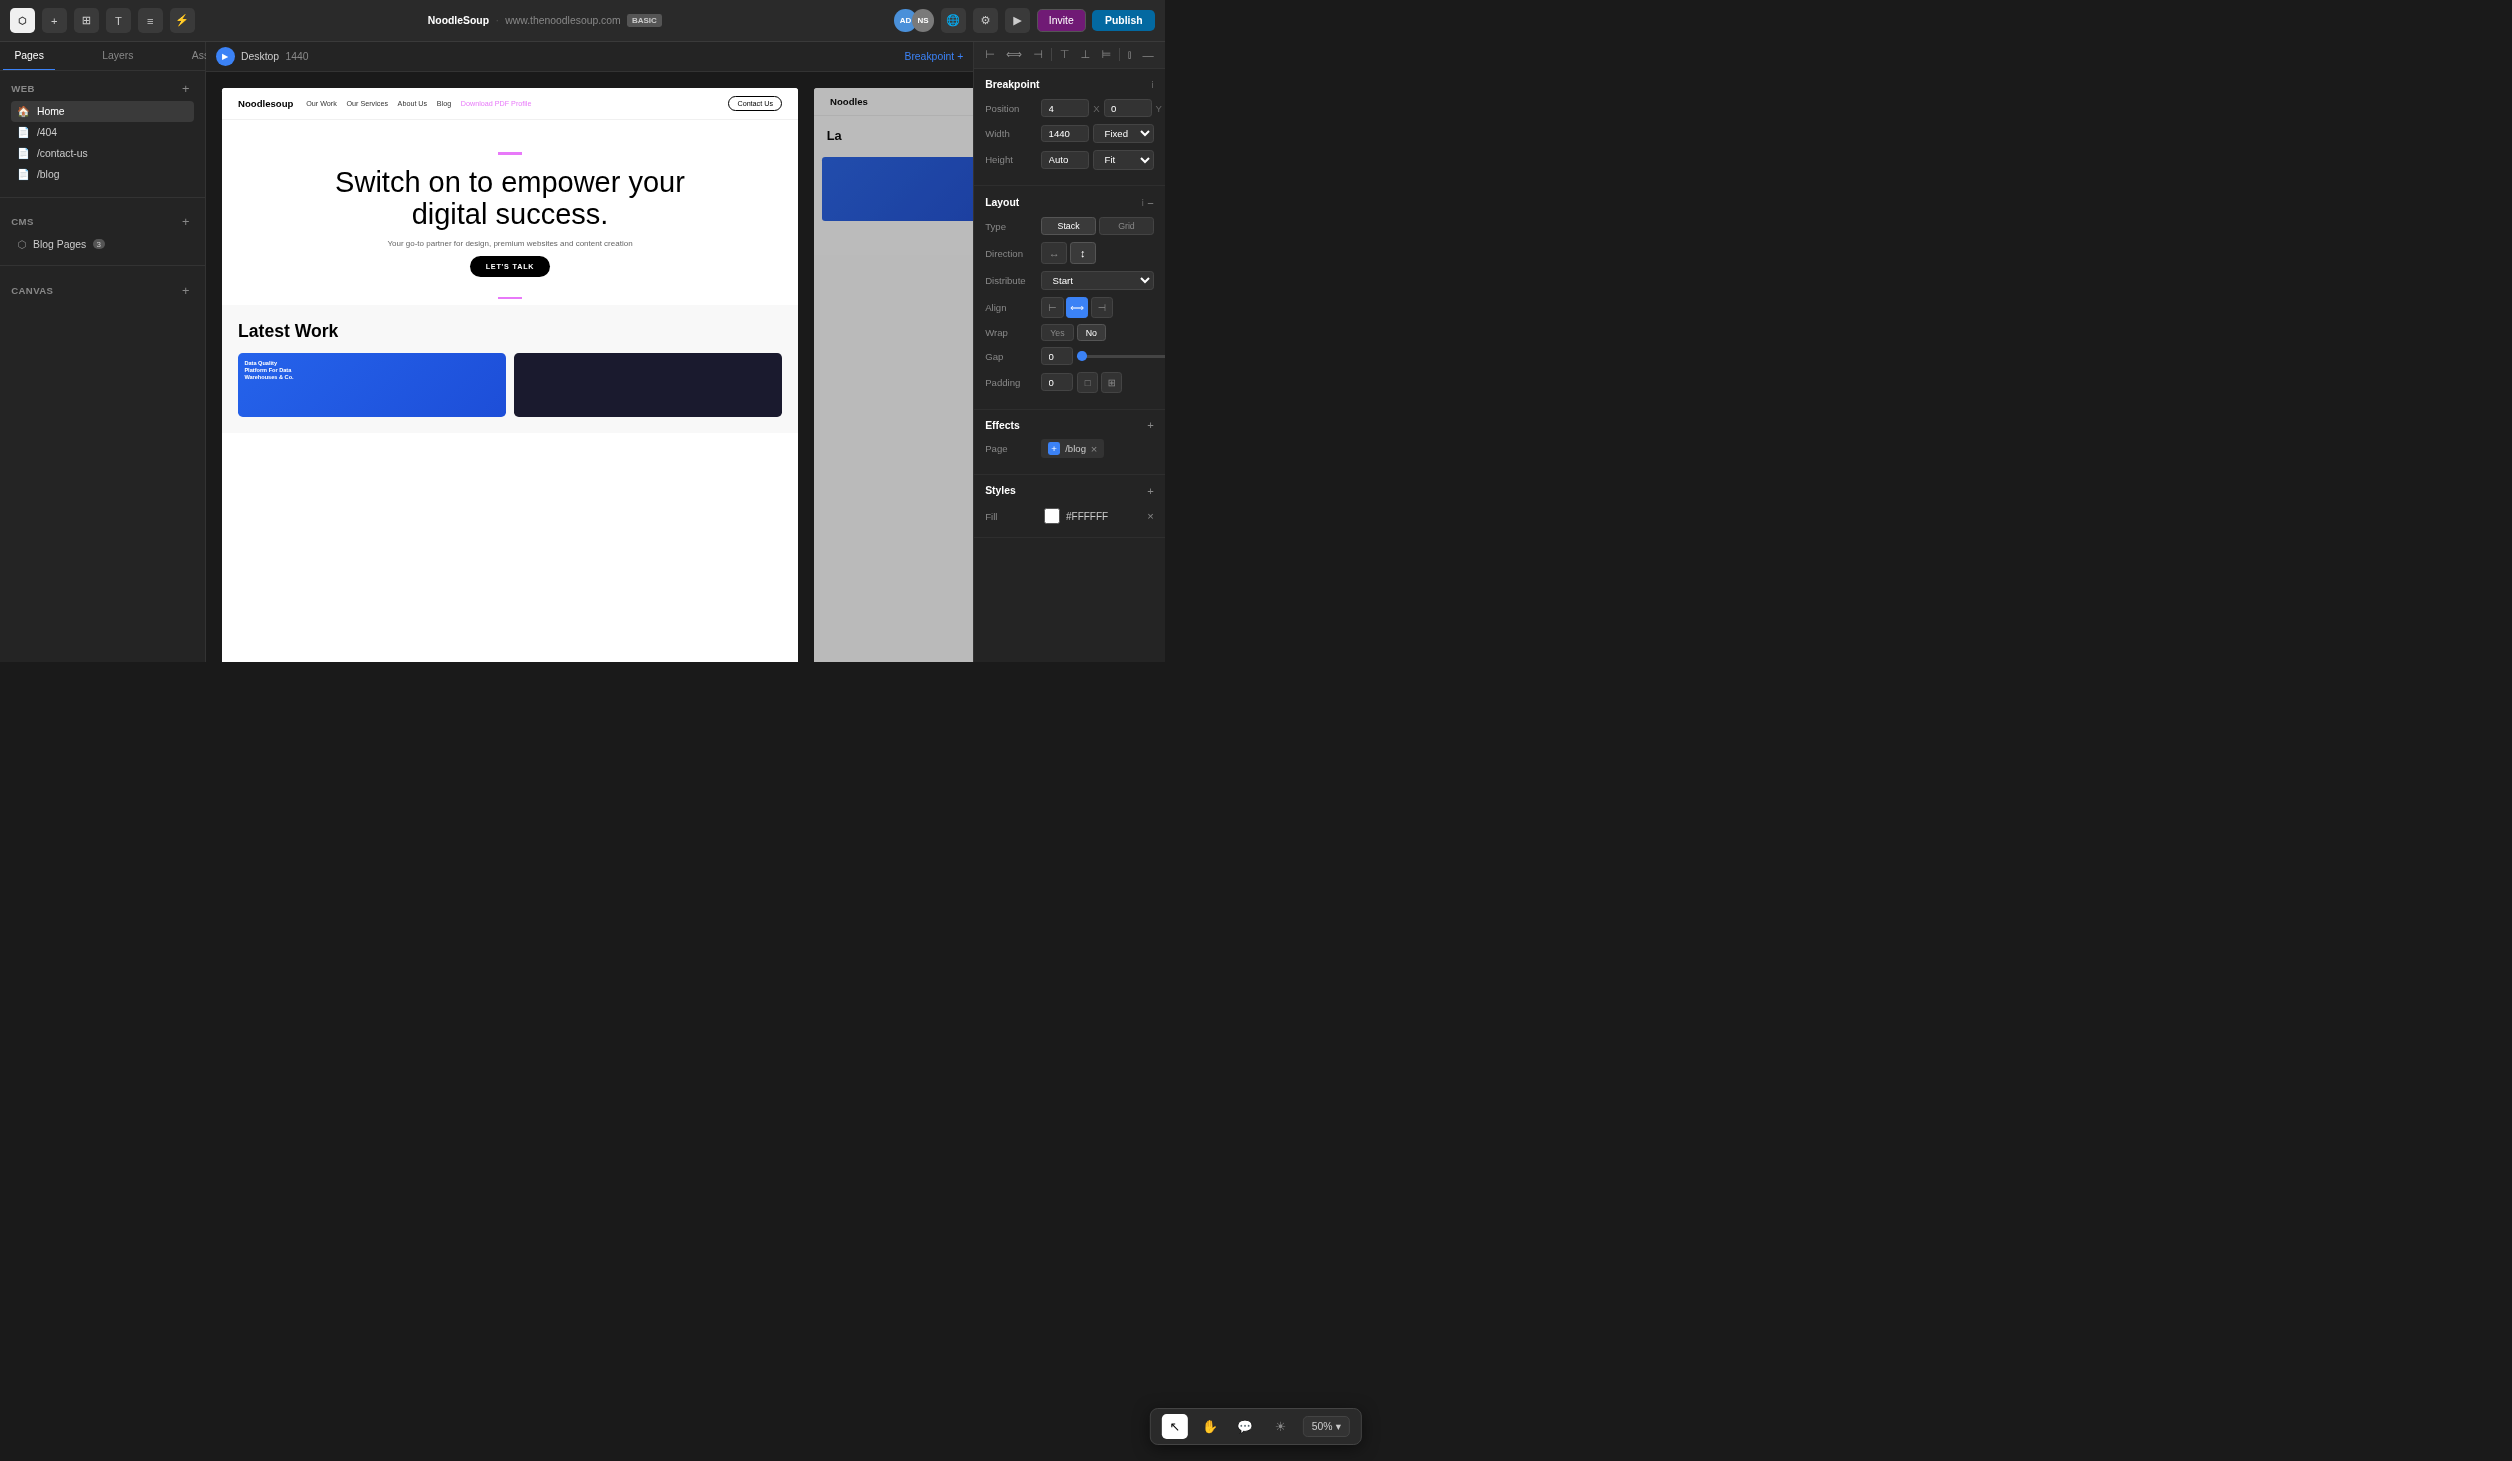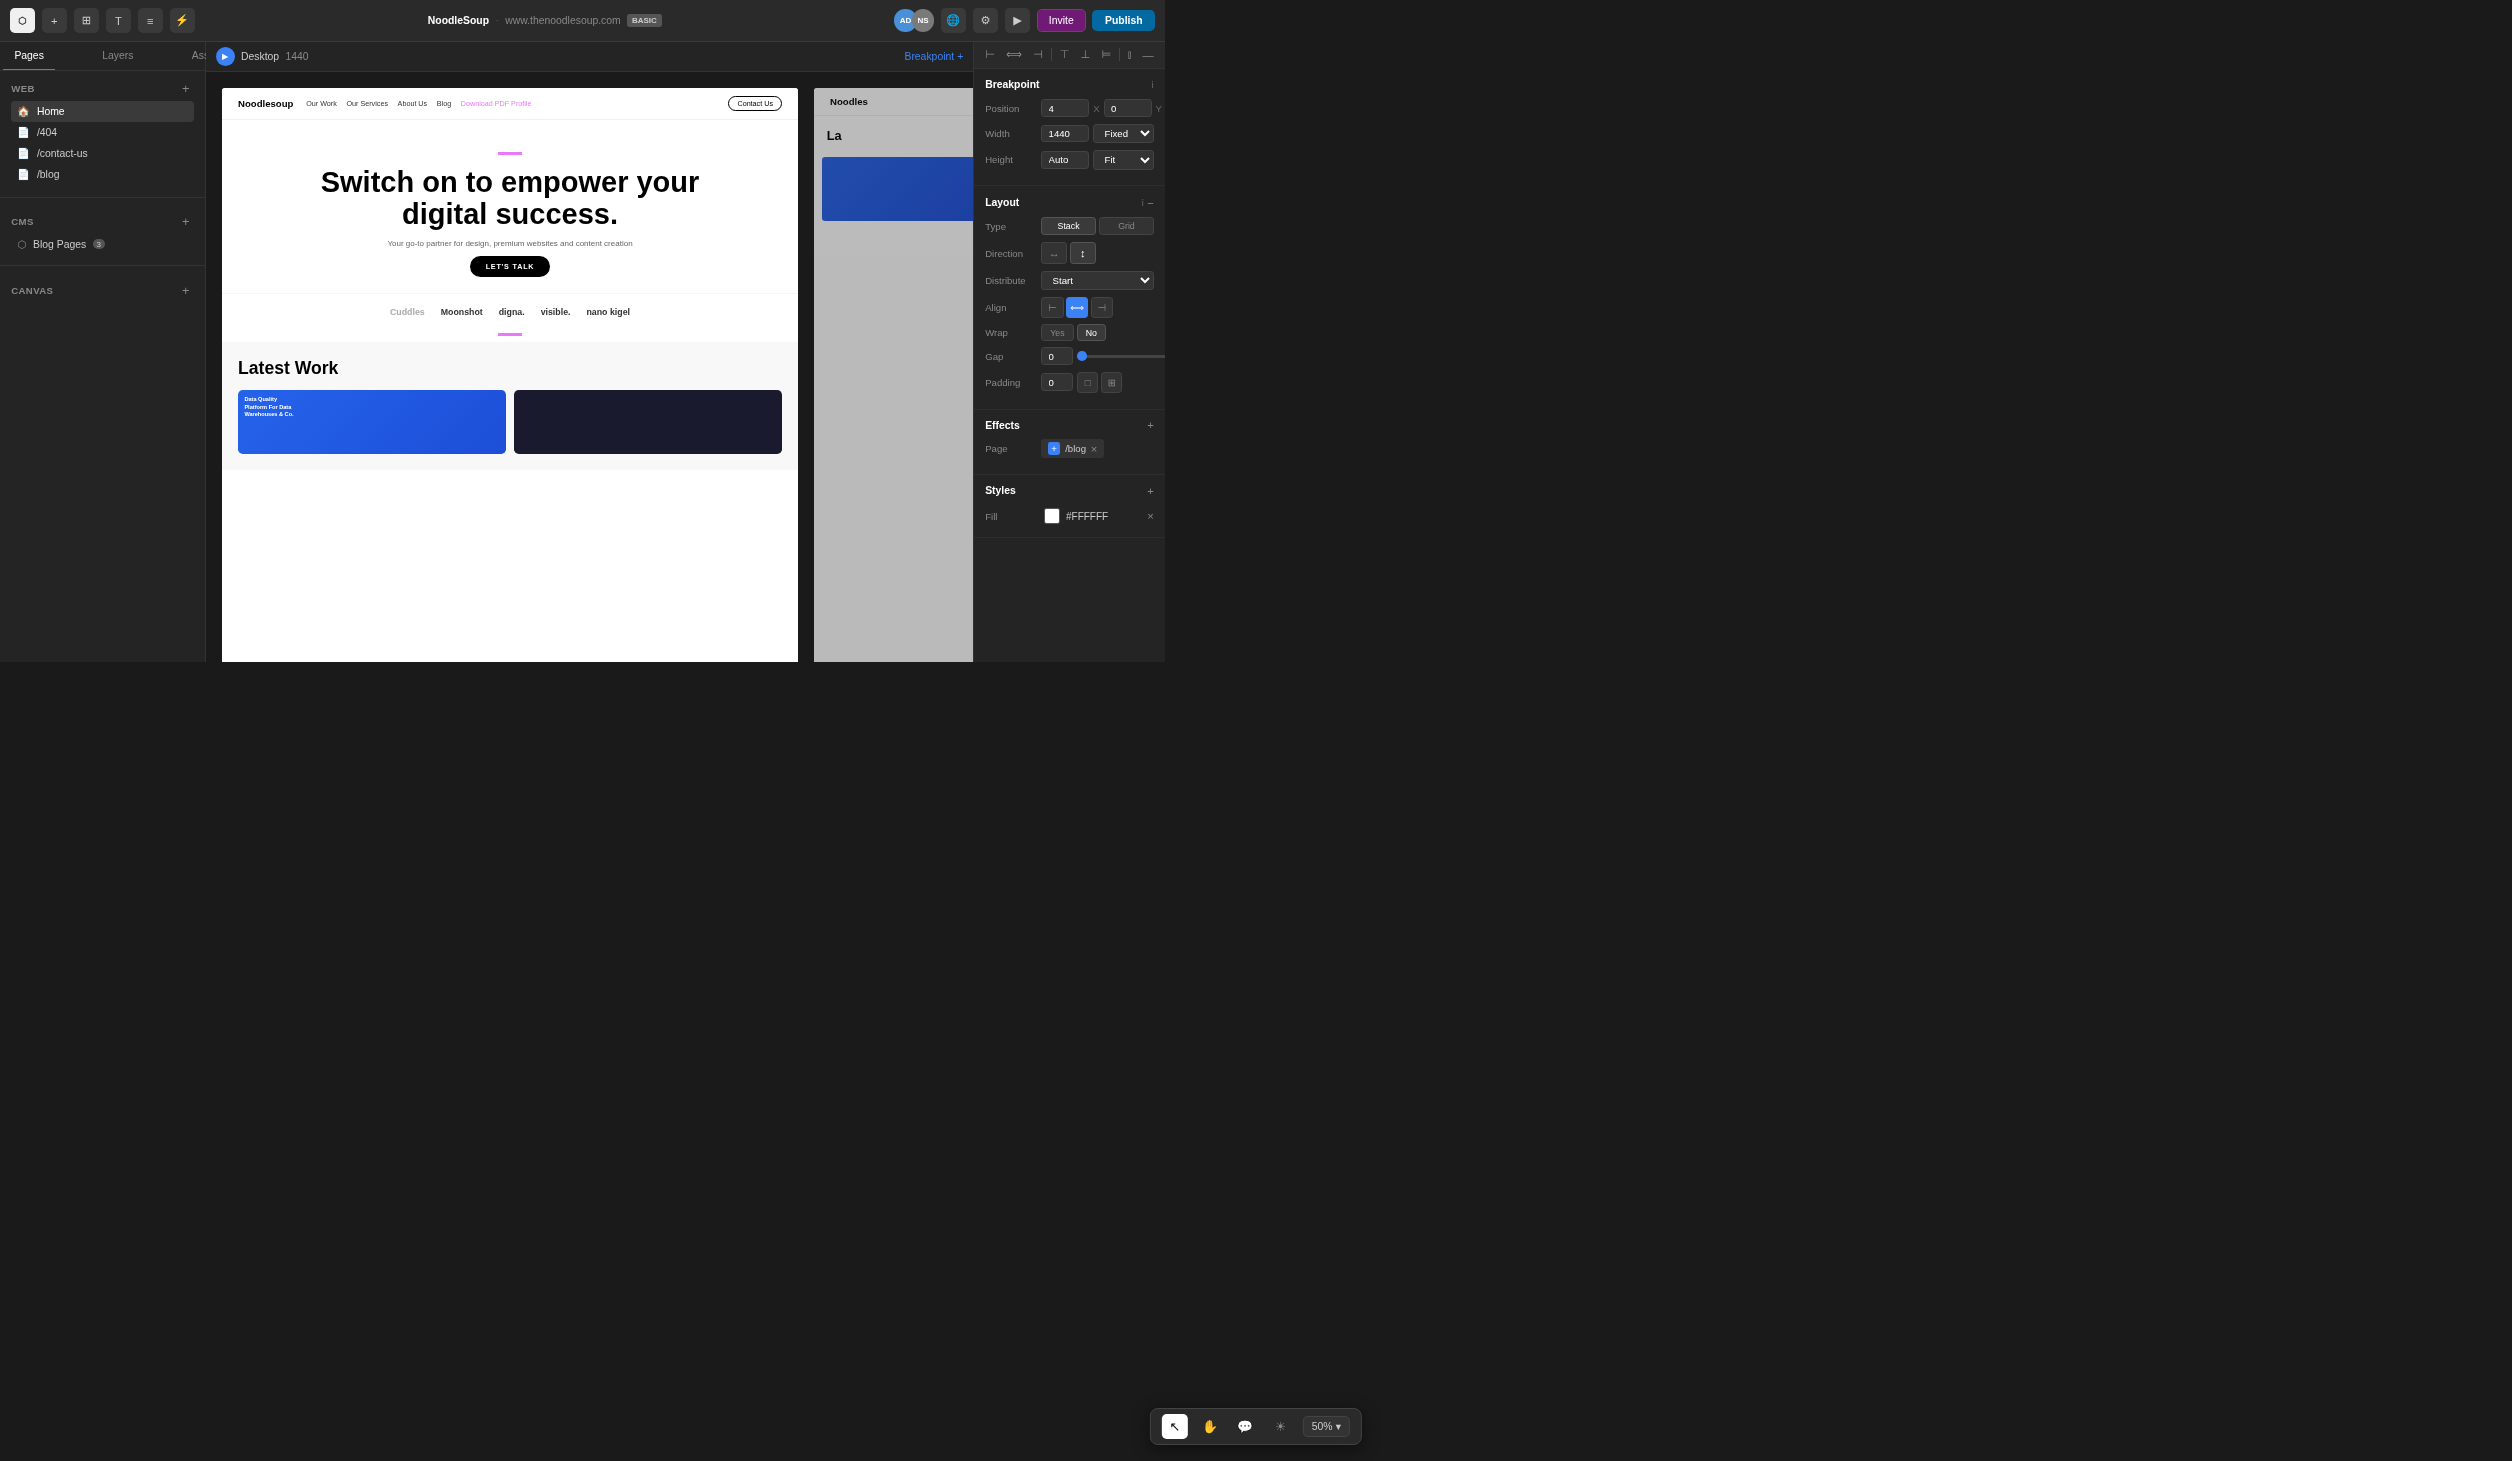--- a/index.html
+++ b/index.html
@@ -252,21 +252,21 @@
       cursor: pointer;
       background: none;
     }
     .website-hero {
       background: #fff;
       text-align: center;
       padding: 32px 16px 16px;
     }
     .website-hero h1 {
       font-size: 29px;
-      font-weight: 700;
+      font-weight: 400;
       color: #000;
       line-height: 1.1;
       max-width: 400px;
       margin: 12px auto 8px;
     }
     .website-hero p {
       font-size: 8px;
       color: #666;
       margin-bottom: 8px;
     }
@@ -730,27 +730,20 @@
           <button class="website-contact-btn">Contact Us</button>
         </div>
 
         <div class="website-hero">
           <div class="pink-dash" style="margin-bottom:9.6px"></div>
           <h1>Switch on to empower your digital success.</h1>
           <p>Your go-to partner for design, premium websites and content creation</p>
           <button class="website-cta-btn">LET'S TALK</button>
         </div>
 
-        <div class="website-brands">
-          <span class="brand-logo light">Cuddles</span>
-          <span class="brand-logo">Moonshot</span>
-          <span class="brand-logo">digna.</span>
-          <span class="brand-logo">visible.</span>
-          <span class="brand-logo">nano kigel</span>
-        </div>
         <div style="text-align:center;padding:3.2px 0 6.4px">
           <div class="pink-dash"></div>
         </div>
 
         <div class="website-latest-work">
           <div class="latest-work-title">Latest Work</div>
           <div class="work-grid">
             <div class="work-card work-card-blue">
               <div style="padding:6.4px; color:#fff; font-size:5.6px; font-weight:600; line-height:1.3">
                 Data Quality<br>Platform For Data<br>Warehouses &amp; Co.

